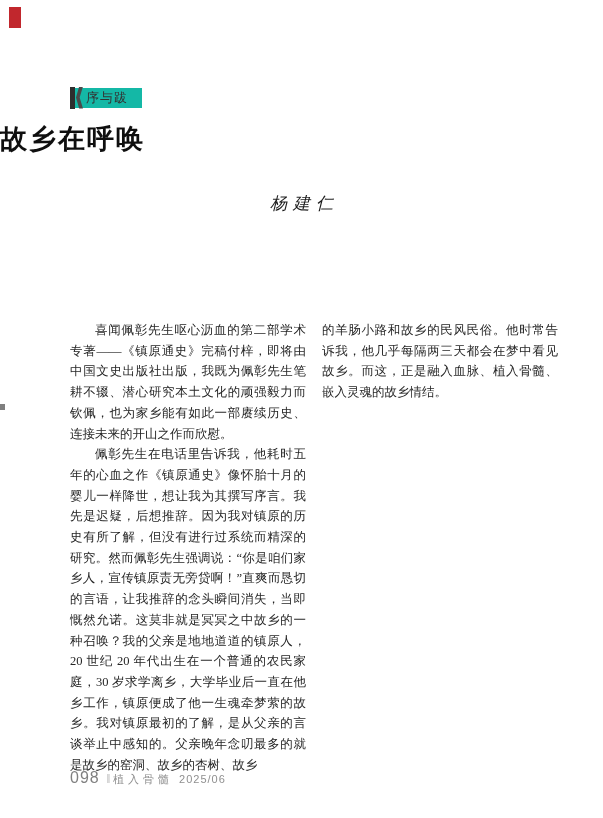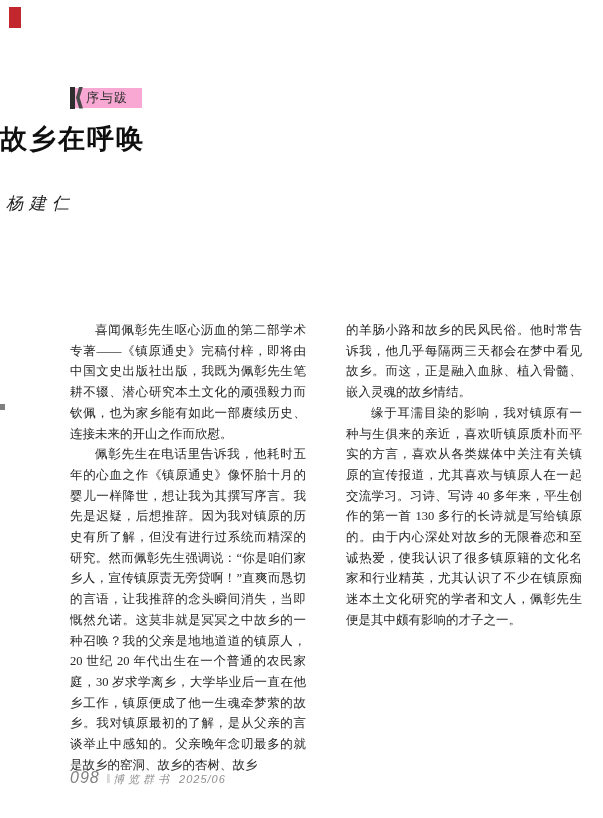--- a/index.html
+++ b/index.html
@@ -32,21 +32,21 @@
     background: #7f7f7f;
   }
 
   
   .section-tag {
     position: absolute;
     left: 70px;
     top: 88px;
     width: 72px;
     height: 20px;
-    background: #f9a8d4;
+    background: #14b8a6;
     display: flex;
     align-items: center;
   }
   .tag-bracket {
     position: relative;
     width: 13px;
     height: 22px;
     margin-top: -1px;
     flex: 0 0 auto;
   }
@@ -84,35 +84,35 @@
     line-height: 32px;
     letter-spacing: 2px;
     color: #0f0f0f;
   }
 
   .author {
     position: absolute;
     left: 0;
     top: 192px;
     width: 100%;
-    text-align: left;
+    text-align: center;
     font-style: italic;
     font-size: 17px;
     letter-spacing: 6px;
     text-indent: 6px; 
     color: #1c1c1c;
   }
 
   .columns {
     position: absolute;
     left: 70px;
     top: 320px;
     width: 496px;
     display: flex;
-    gap: 40px;
+    gap: 16px;
   }
   .col {
     width: 236px;
     flex: 0 0 auto;
   }
   .para {
     margin: 0;
     font-size: 12.5px;
     line-height: 20.7px;
     text-align: justify;
@@ -120,21 +120,20 @@
   }
   .para.indent { text-indent: 2em; }
 
   .footer {
     position: absolute;
     left: 70px;
     top: 769px;
     display: flex;
     align-items: baseline;
     color: #8f8f8f;
-    font-style: italic;
   }
   .page-num {
     font-family: "Liberation Sans", "DejaVu Sans", sans-serif;
     font-size: 16px;
     color: #808080;
     letter-spacing: 1px;
   }
   .foot-sep {
     font-size: 12px;
     color: #a8a8a8;
@@ -176,24 +175,23 @@
 
   <div class="author">杨建仁</div>
 
   <div class="columns">
     <div class="col">
       <p class="para indent">喜闻佩彰先生呕心沥血的第二部学术专著——《镇原通史》完稿付梓，即将由中国文史出版社出版，我既为佩彰先生笔耕不辍、潜心研究本土文化的顽强毅力而钦佩，也为家乡能有如此一部赓续历史、连接未来的开山之作而欣慰。</p>
       <p class="para indent">佩彰先生在电话里告诉我，他耗时五年的心血之作《镇原通史》像怀胎十月的婴儿一样降世，想让我为其撰写序言。我先是迟疑，后想推辞。因为我对镇原的历史有所了解，但没有进行过系统而精深的研究。然而佩彰先生强调说：“你是咱们家乡人，宣传镇原责无旁贷啊！”直爽而恳切的言语，让我推辞的念头瞬间消失，当即慨然允诺。这莫非就是冥冥之中故乡的一种召唤？我的父亲是地地道道的镇原人，20 世纪 20 年代出生在一个普通的农民家庭，30 岁求学离乡，大学毕业后一直在他乡工作，镇原便成了他一生魂牵梦萦的故乡。我对镇原最初的了解，是从父亲的言谈举止中感知的。父亲晚年念叨最多的就是故乡的窑洞、故乡的杏树、故乡</p>
     </div>
     <div class="col">
       <p class="para">的羊肠小路和故乡的民风民俗。他时常告诉我，他几乎每隔两三天都会在梦中看见故乡。而这，正是融入血脉、植入骨髓、嵌入灵魂的故乡情结。</p>
-      <p class="para indent">缘于耳濡目染的影响，我对镇原有一种与生俱来的亲近，喜欢听镇原质朴而平实的方言，喜欢从各类媒体中关注有关镇原的宣传报道，尤其喜欢与镇原人在一起交流学习。习诗、写诗 40 多年来，平生创作的第一首 130 多行的长诗就是写给镇原的。由于内心深处对故乡的无限眷恋和至诚热爱，使我认识了很多镇原籍的文化名家和行业精英，尤其认识了不少在镇原痴迷本土文化研究的学者和文人，佩彰先生便是其中颇有影响的才子之一。</p>
     </div>
   </div>
 
   <div class="footer">
     <span class="page-num">098</span>
     <span class="foot-sep">‖</span>
-    <span class="foot-mag">博览群书</span>
+    <span class="foot-mag">植入骨髓</span>
     <span class="foot-issue">2025/06</span>
   </div>
 
 </div>
 
 </body></html>

